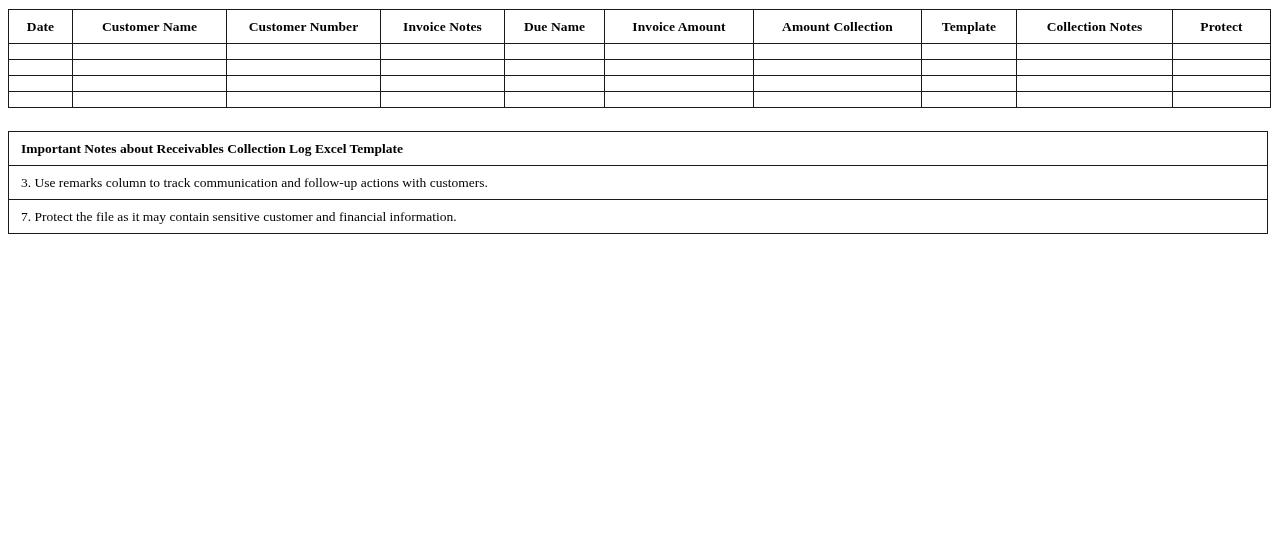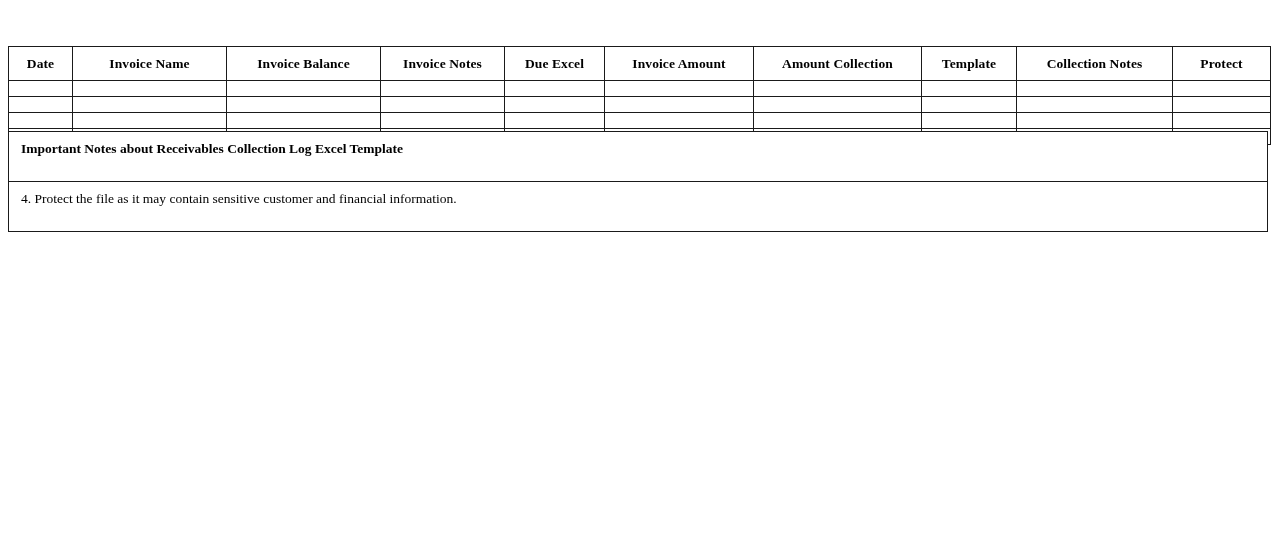--- a/index.html
+++ b/index.html
@@ -21,21 +21,20 @@
     height: 550px;
     background: #ffffff;
   }
 
   
   .log-table-wrap {
     position: absolute;
     left: 8px;
     top: 9px;
     width: 1262px;
-    margin-top: 37px;
   }
   table.log-table {
     border-collapse: collapse;
     table-layout: fixed;
     width: 1262px;
     background: #ffffff;
   }
   table.log-table th,
   table.log-table td {
     border: 1px solid #1a1a1a;
@@ -64,21 +63,21 @@
   }
   table.notes-table {
     border-collapse: collapse;
     table-layout: fixed;
     width: 1260px;
     background: #ffffff;
   }
   table.notes-table td {
     border: 1px solid #1a1a1a;
     height: 33px;
-    padding: 0 0 16px 12px;
+    padding: 0 0 0 12px;
     font-size: 13.5px;
     vertical-align: middle;
     text-align: left;
     background: #ffffff;
   }
   td.notes-title {
     font-weight: bold;
   }
   td.note-item {
     font-weight: normal;
@@ -99,24 +98,24 @@
           <col style="width: 100px;">
           <col style="width: 149px;">
           <col style="width: 168px;">
           <col style="width: 95px;">
           <col style="width: 156px;">
           <col style="width: 98px;">
         </colgroup>
       <thead>
         <tr>
             <th>Date</th>
-            <th>Invoice Name</th>
-            <th>Invoice Balance</th>
+            <th>Customer Name</th>
+            <th>Customer Number</th>
             <th>Invoice Notes</th>
-            <th>Due Excel</th>
+            <th>Due Name</th>
             <th>Invoice Amount</th>
             <th>Amount Collection</th>
             <th>Template</th>
             <th>Collection Notes</th>
             <th>Protect</th>
           </tr>
       </thead>
       <tbody>
           <tr>
             <td class="entry-cell"></td>
@@ -170,19 +169,22 @@
     </table>
   </div>
 
   <div class="notes-wrap">
     <table class="notes-table">
       <tbody>
         <tr>
           <td class="notes-title">Important Notes about Receivables Collection Log Excel Template</td>
         </tr>
           <tr>
-            <td class="note-item">4. Protect the file as it may contain sensitive customer and financial information.</td>
+            <td class="note-item">3. Use remarks column to track communication and follow-up actions with customers.</td>
+          </tr>
+          <tr>
+            <td class="note-item">7. Protect the file as it may contain sensitive customer and financial information.</td>
           </tr>
         </tbody>
     </table>
   </div>
 
 </div>
 
 </body></html>

